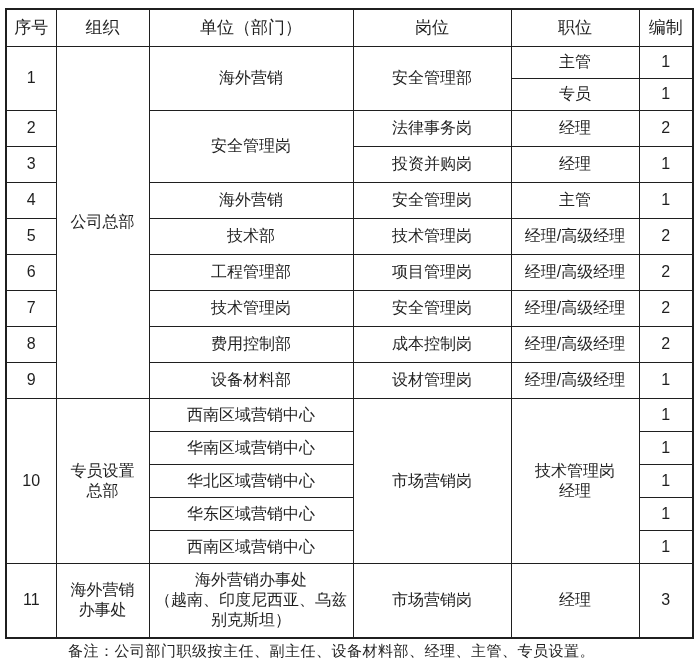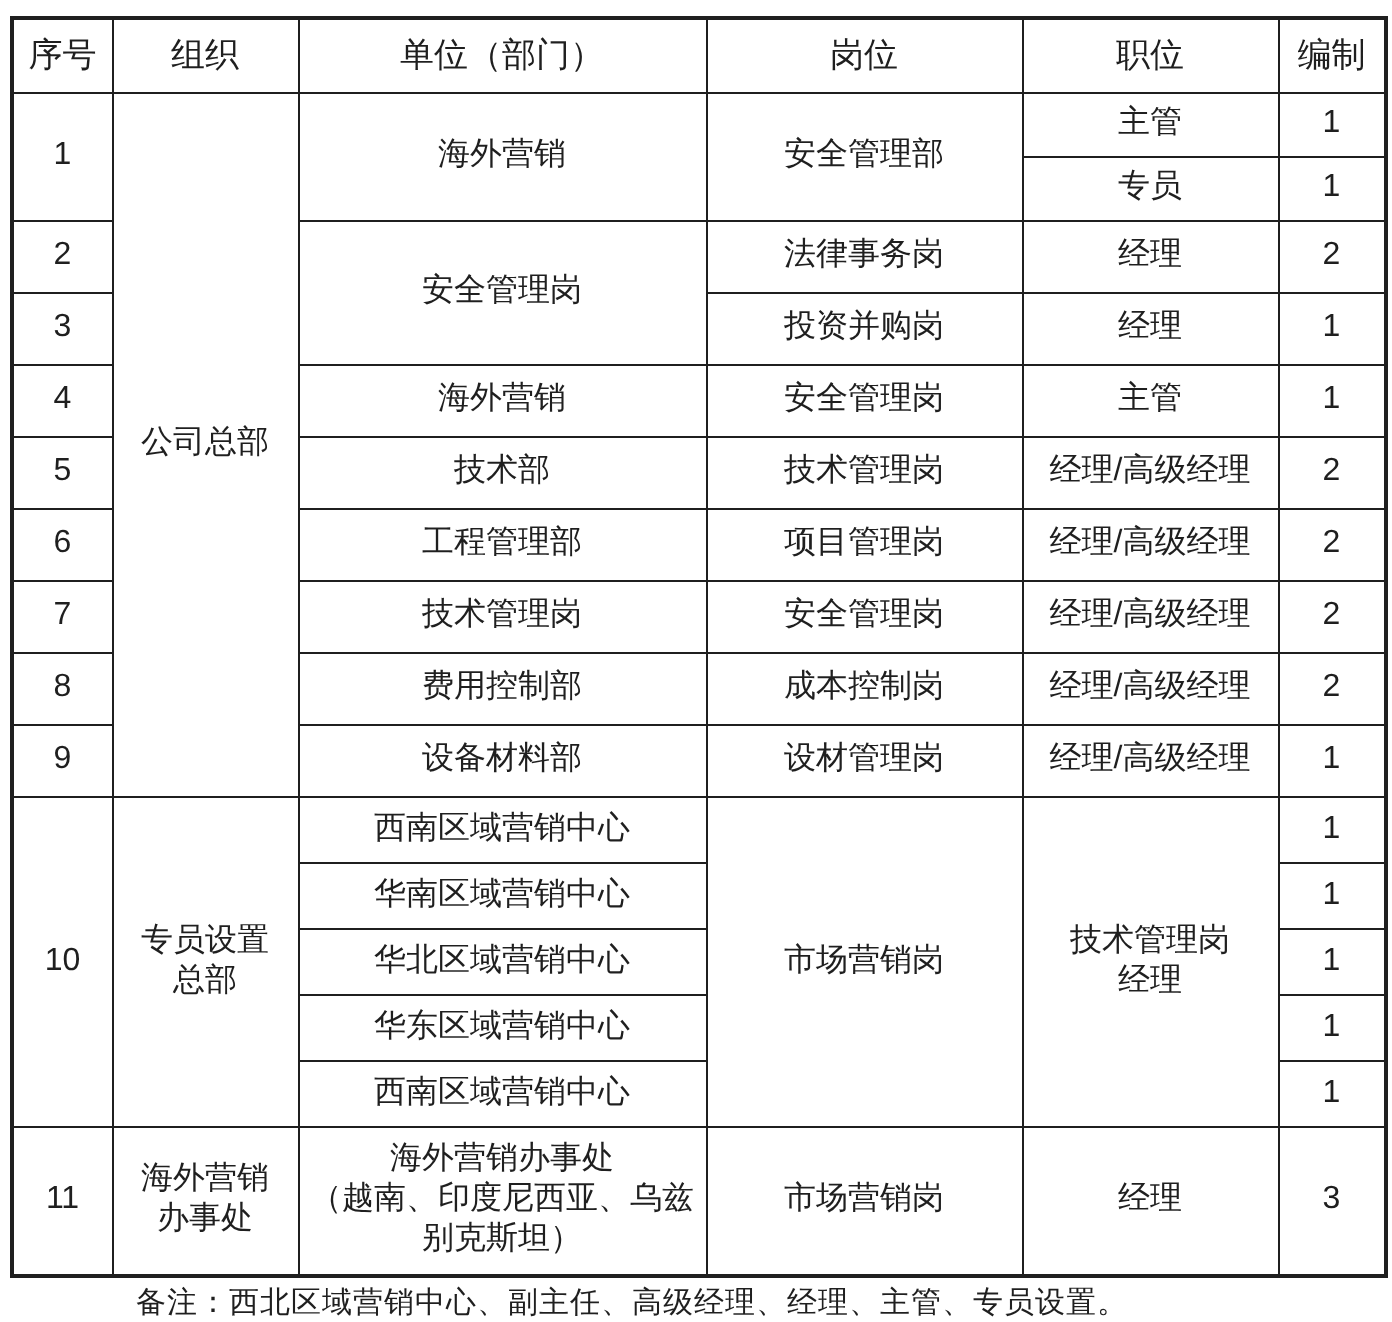--- a/index.html
+++ b/index.html
@@ -180,14 +180,14 @@
 办事处</td>
         <td>海外营销办事处
 （越南、印度尼西亚、乌兹别克斯坦）</td>
         <td>市场营销岗</td>
         <td>经理</td>
         <td>3</td>
       </tr>
     </tbody>
   </table>
 
-  <div class="note">备注：西北区域营销中心、副主任、高级经理、经理、主管、专员设置。</div>
+  <div class="note">备注：公司部门职级按主任、副主任、设备材料部、经理、主管、专员设置。</div>
 </div>
 
 </body></html>

